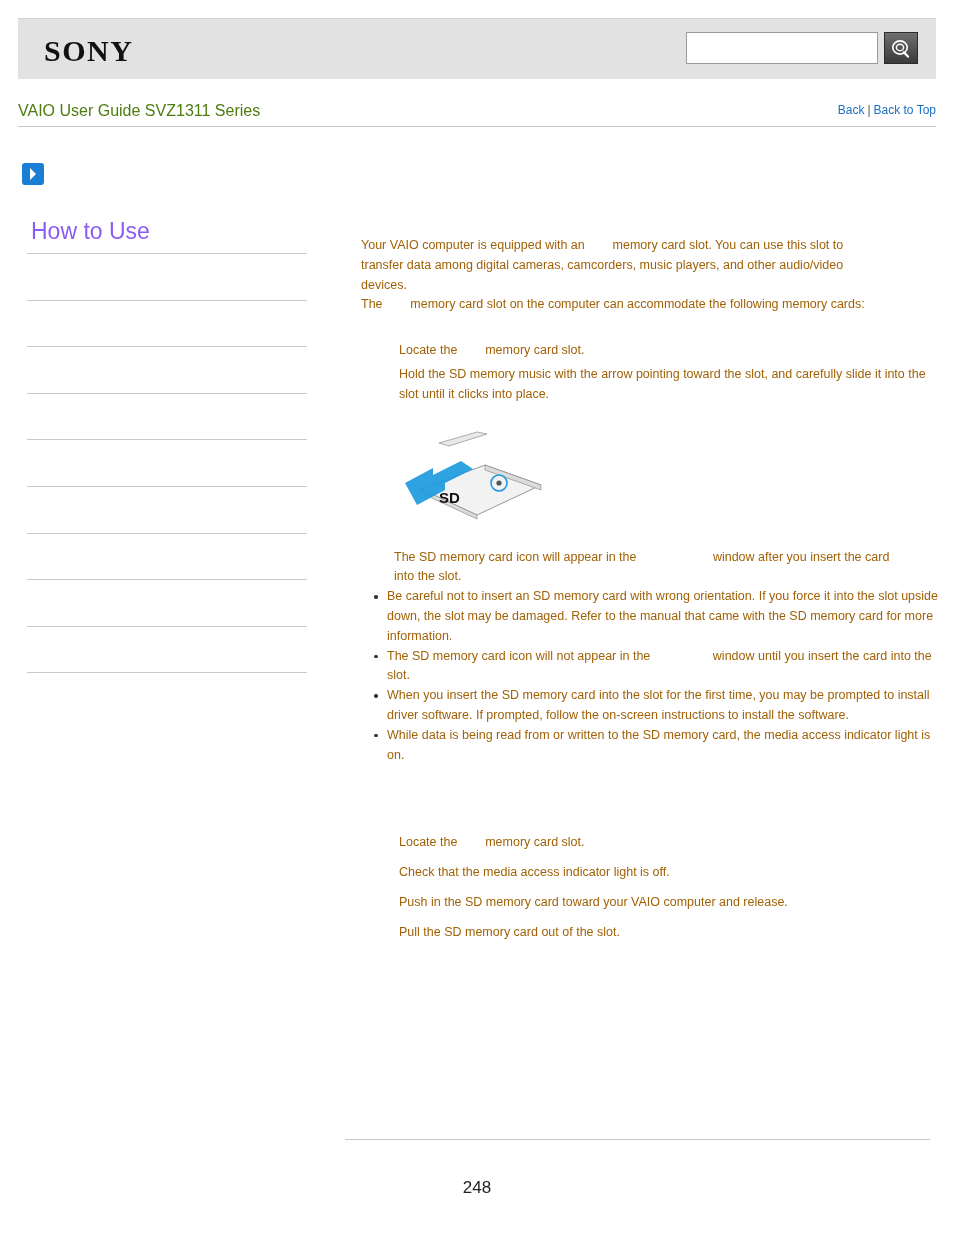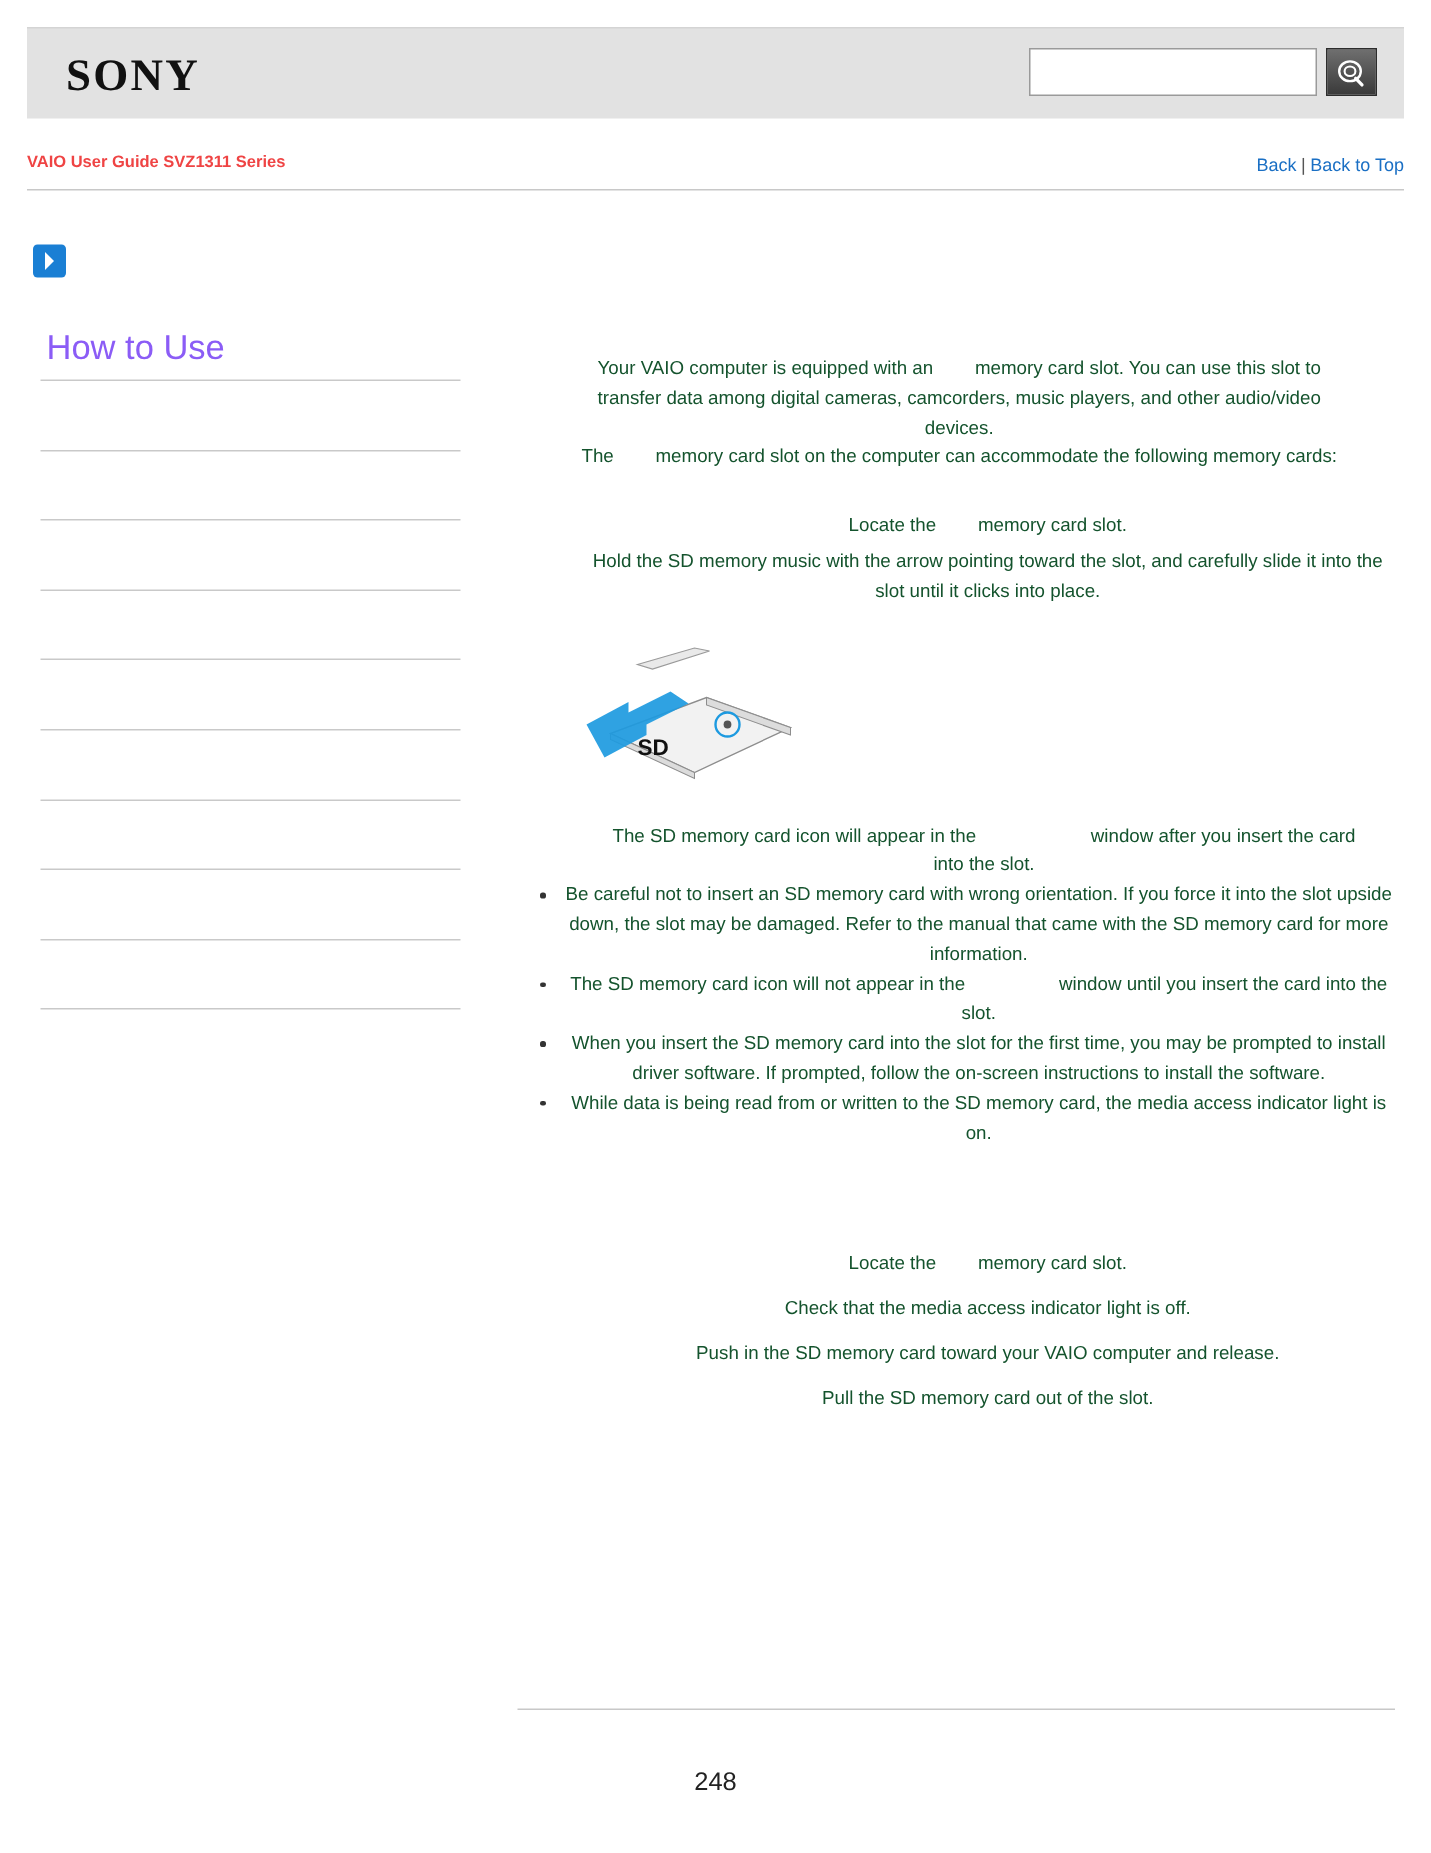--- a/index.html
+++ b/index.html
@@ -76,23 +76,23 @@
     position: absolute;
     left: 18px;
     top: 100px;
     width: 918px;
     height: 26px;
   }
   .guide-title {
     position: absolute;
     left: 0;
     top: 2px;
-    font-size: 11px;
-    font-weight: bold;
-    color: #ef4444;
+    font-size: 16px;
+    font-weight: normal;
+    color: #4d7c0f;
   }
   .nav-links {
     position: absolute;
     right: 0;
     top: 3px;
     font-size: 12px;
     color: #0a62b5;
   }
   .nav-links a {
     color: #1a6fc4;
@@ -146,27 +146,26 @@
     color: #8b5cf6;
   }
   .side-row {
     height: 45.6px;
     border-top: 1px solid #c9c9c9;
   }
 
   
   .content {
     position: absolute;
-    left: 347px;
+    left: 361px;
     top: 236px;
     width: 585px;
     font-size: 12.5px;
     line-height: 19.8px;
-    color: #14532d;
-    text-align: center;
+    color: #a16207;
   }
   .content p { margin: 0; }
   .para-block { margin-bottom: 0; }
   ul.bullets {
     margin: 0;
     padding-left: 26px;
     list-style: none;
   }
   ul.bullets li {
     position: relative;

